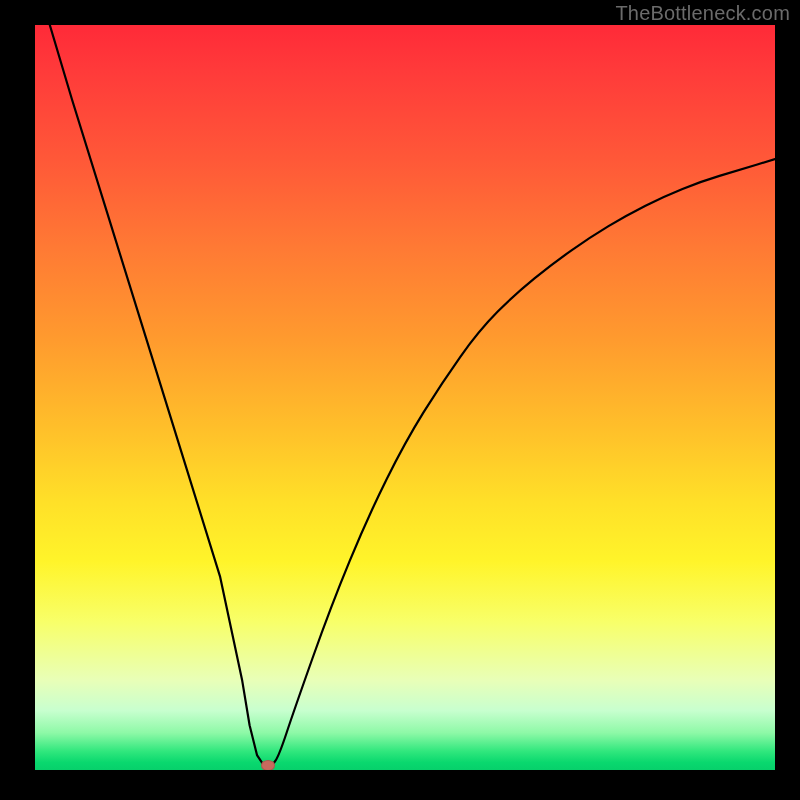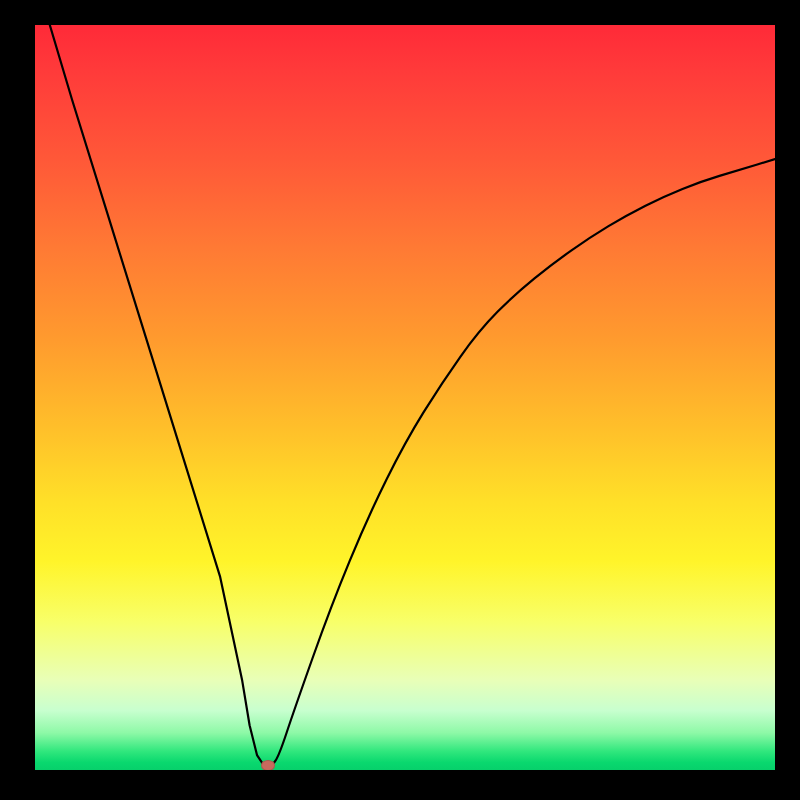--- a/index.html
+++ b/index.html
@@ -68,20 +68,21 @@
     height: 11px;
     border-radius: 50%;
     background: #c76a5d;
     box-shadow: 0 0 0 1px rgba(0,0,0,0.15) inset;
   }
 </style>
 </head>
 <body>
 
 <div class="frame">
+  <div class="watermark">TheBottleneck.com</div>
 
   <div class="plot-area">
     <div class="gradient"></div>
 
     <svg class="curve" viewBox="0 0 740 745" preserveAspectRatio="none">
       <path id="curve-path" d="M 14.8 0 L 37 74.5 L 74 193.70000000000005 L 111 312.90000000000003 L 148 432.1 L 185 551.3 L 207.20000000000002 655.6 L 214.6 700.3 L 222 730.1 L 229.4 741.275 L 229.4 741.275 Q 229.4 741.275 233.10000000000002 741.275 Q 236.8 741.275 240.5 735.6875 Q 244.20000000000002 730.1 251.60000000000002 707.75 Q 259 685.4 277.5 633.25 Q 296 581.1 314.5 536.4 Q 333 491.7 351.5 454.45 Q 370 417.2 388.5 387.4 Q 407.00000000000006 357.59999999999997 425.5 331.525 Q 444 305.45000000000005 462.5 286.82500000000005 Q 481 268.2 499.5 253.29999999999998 Q 518 238.39999999999998 536.5 225.3625 Q 555 212.32500000000005 573.5 201.15000000000003 Q 592 189.97500000000002 610.5 180.66250000000002 Q 629 171.35000000000002 647.5 163.89999999999998 Q 666 156.44999999999993 684.5 150.86249999999995 Q 703 145.27499999999998 721.5 139.6875 L 740 134.10000000000002" fill="none" stroke="#000000" stroke-width="2.2" stroke-linejoin="round" stroke-linecap="round"></path>
     </svg>
 
     <div class="marker" id="marker" style="left: 226.1px; top: 735.275px; background: rgb(199, 106, 93);"></div>
   </div>

